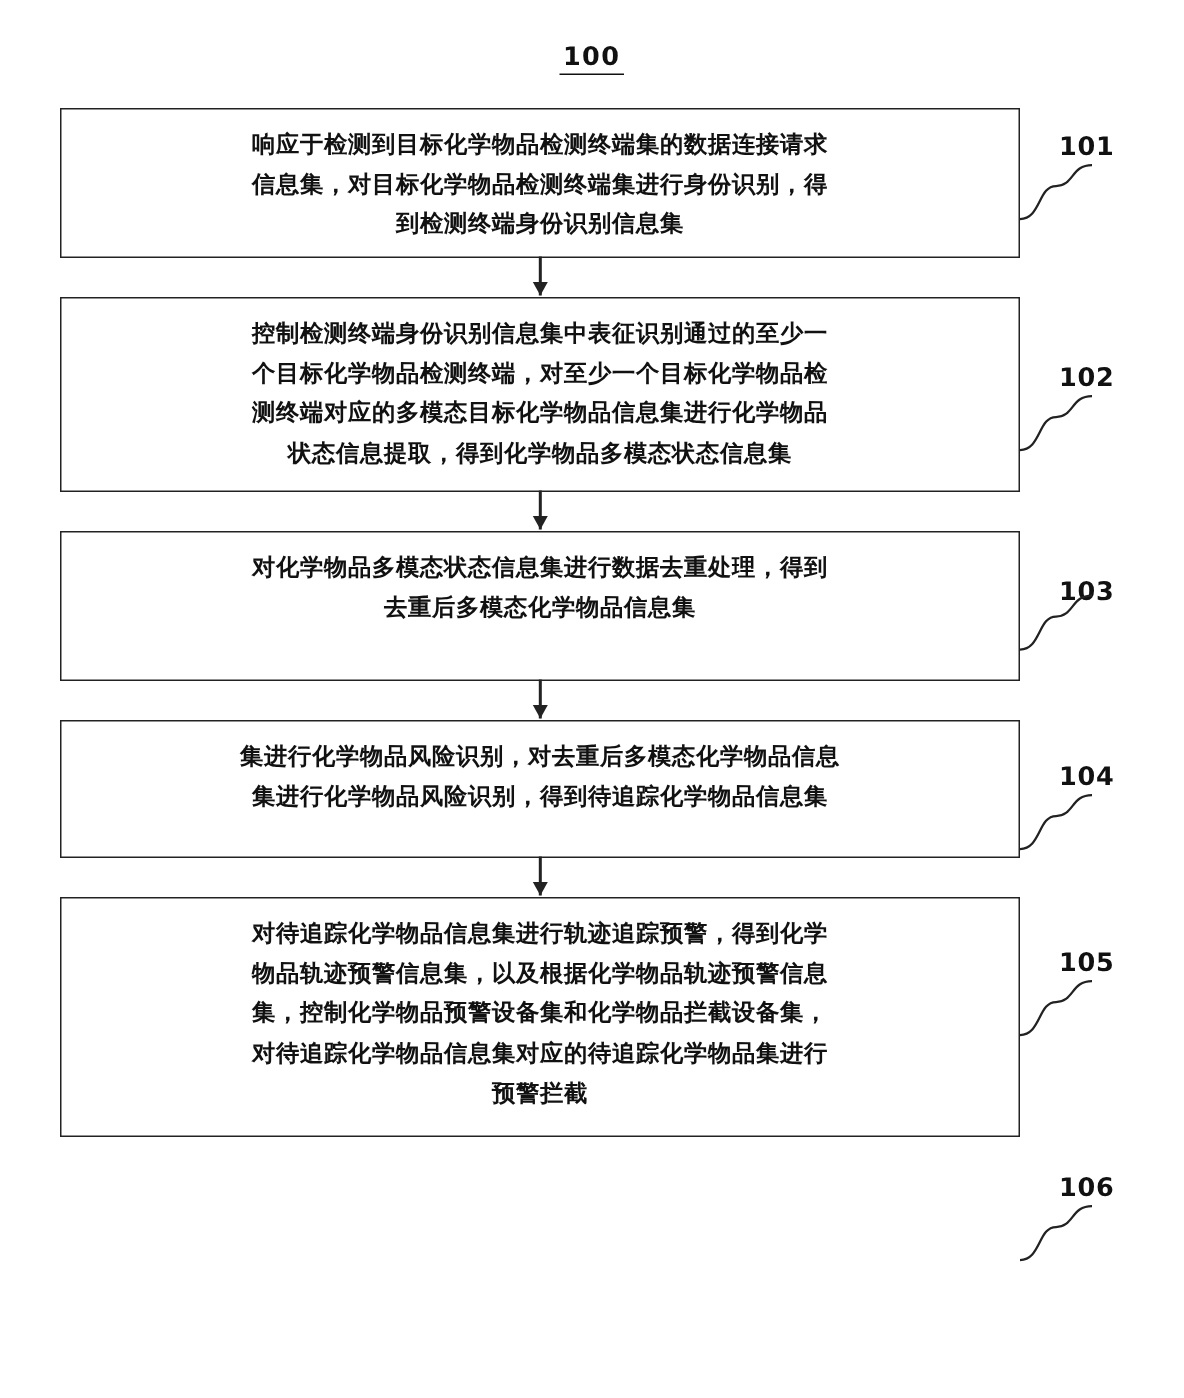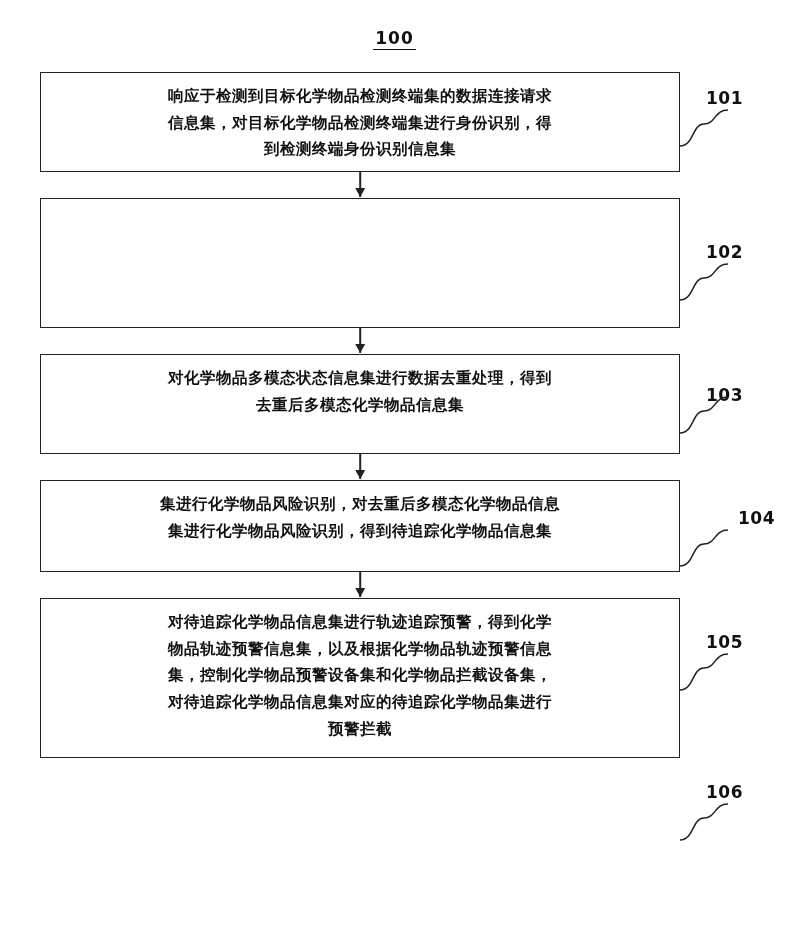--- a/index.html
+++ b/index.html
@@ -102,20 +102,24 @@
   <div class="flow">
 
     <div class="step" style="height:100px;">
       <div class="step-text">响应于检测到目标化学物品检测终端集的数据连接请求
 信息集，对目标化学物品检测终端集进行身份识别，得
 到检测终端身份识别信息集</div>
       <div class="connector"></div>
     </div>
 
     <div class="step" style="height:130px;">
+      <div class="step-text">控制检测终端身份识别信息集中表征识别通过的至少一
+个目标化学物品检测终端，对至少一个目标化学物品检
+测终端对应的多模态目标化学物品信息集进行化学物品
+状态信息提取，得到化学物品多模态状态信息集</div>
       <div class="connector"></div>
     </div>
 
     <div class="step" style="height:100px;">
       <div class="step-text">对化学物品多模态状态信息集进行数据去重处理，得到
 去重后多模态化学物品信息集</div>
       <div class="connector"></div>
     </div>
 
 
@@ -143,21 +147,21 @@
   <div class="label" style="top:242px; left:706px;">102</div>
   <svg class="leader" style="top:250px; left:678px;" width="58" height="56" viewBox="0 0 58 56">
     <path d="M2 50 C 16 50, 14 28, 26 28 C 38 28, 36 14, 50 14" fill="none" stroke="#222" stroke-width="1.5"></path>
   </svg>
 
   <div class="label" style="top:385px; left:706px;">103</div>
   <svg class="leader" style="top:383px; left:678px;" width="58" height="56" viewBox="0 0 58 56">
     <path d="M2 50 C 16 50, 14 28, 26 28 C 38 28, 36 14, 50 14" fill="none" stroke="#222" stroke-width="1.5"></path>
   </svg>
 
-  <div class="label" style="top:508px; left:706px;margin-left:32px;">104</div>
+  <div class="label" style="top:508px; left:706px;">104</div>
   <svg class="leader" style="top:516px; left:678px;" width="58" height="56" viewBox="0 0 58 56">
     <path d="M2 50 C 16 50, 14 28, 26 28 C 38 28, 36 14, 50 14" fill="none" stroke="#222" stroke-width="1.5"></path>
   </svg>
 
   <div class="label" style="top:632px; left:706px;">105</div>
   <svg class="leader" style="top:640px; left:678px;" width="58" height="56" viewBox="0 0 58 56">
     <path d="M2 50 C 16 50, 14 28, 26 28 C 38 28, 36 14, 50 14" fill="none" stroke="#222" stroke-width="1.5"></path>
   </svg>
 
   <div class="label" style="top:782px; left:706px;">106</div>

